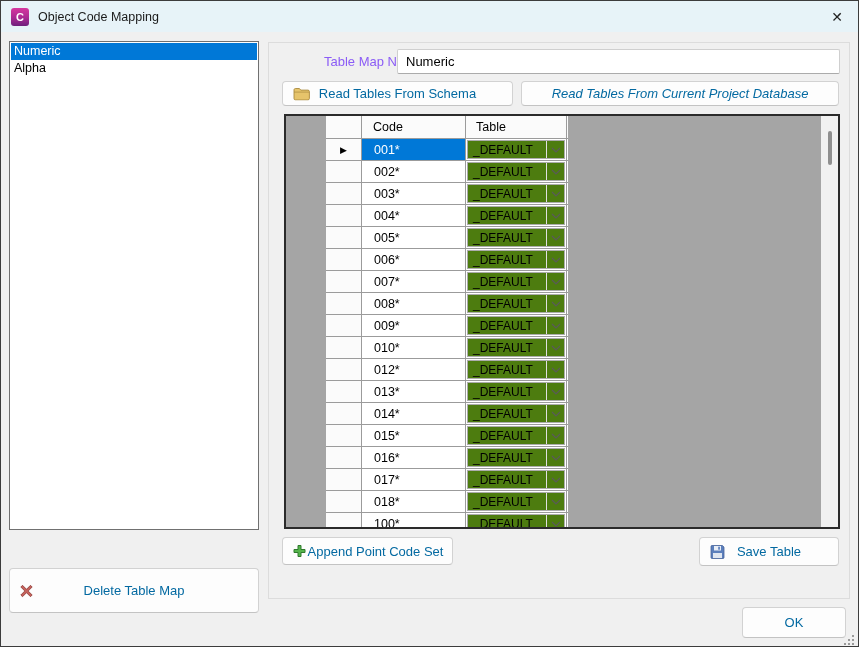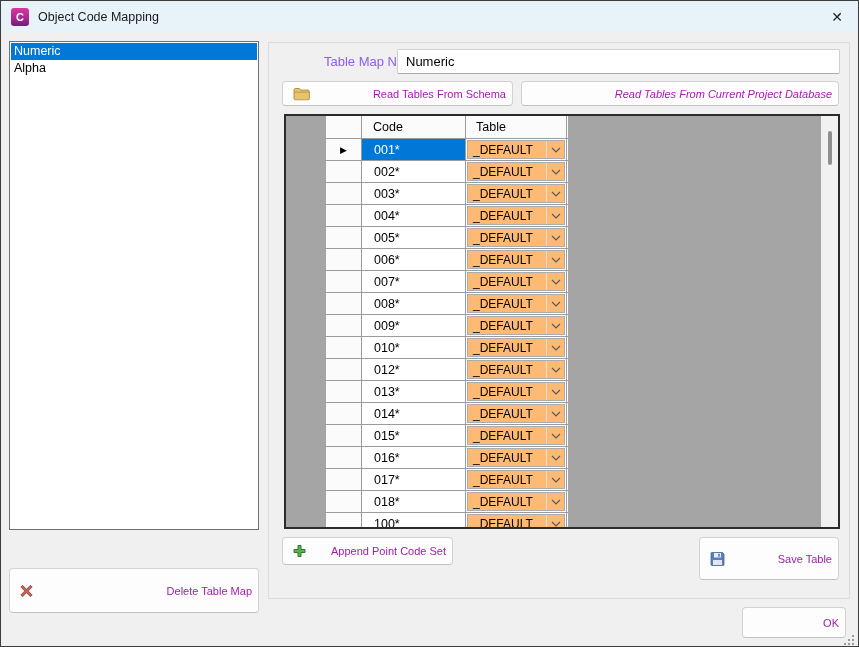--- a/index.html
+++ b/index.html
@@ -11,21 +11,21 @@
   .app-icon{width:18px;height:18px;border-radius:3px;background:linear-gradient(180deg,#D6379F 0%,#A92A92 55%,#6E1F7C 100%);display:flex;flex-direction:column;align-items:center;justify-content:center;color:#fff;font-weight:bold;font-size:11px;line-height:10px;}
   .title-text{margin-left:9px;font-size:12.5px;color:#1a1a1a;}
   .close-btn{position:absolute;right:0;top:0;width:42px;height:31px;display:flex;align-items:center;justify-content:center;font-size:14px;color:#222;cursor:pointer;}
 
   
   .listbox{position:absolute;left:8px;top:40px;width:250px;height:489px;background:#fff;border:1px solid #707070;padding:1px;overflow:hidden;}
   .list-item{height:17px;line-height:17px;font-size:12.5px;padding-left:3px;color:#000;cursor:default;}
   .list-item.selected{background:#0078D7;color:#fff;}
 
   
-  .btn{position:absolute;background:#FDFDFD;border:1px solid #D2D2D2;border-bottom-color:#C3C3C3;border-radius:4px;font-size:11px;color:#a21caf;display:flex;align-items:center;justify-content:flex-end;cursor:pointer;font-family:"Liberation Sans",sans-serif;}
+  .btn{position:absolute;background:#FDFDFD;border:1px solid #D2D2D2;border-bottom-color:#C3C3C3;border-radius:4px;font-size:13px;color:#0369a1;display:flex;align-items:center;justify-content:center;cursor:pointer;font-family:"Liberation Sans",sans-serif;}
   .btn .btn-icon{position:absolute;left:10px;top:50%;transform:translateY(-50%);display:flex;}
   .btn.italic{font-style:italic;}
 
   
   .groupbox{position:absolute;left:267px;top:41px;width:582px;height:557px;border:1px solid #DCDCDC;}
 
   .field-label{position:absolute;left:283px;top:53px;font-size:13px;color:#8b5cf6;margin-left:40px;}
   .name-input{position:absolute;left:396px;top:48px;width:443px;height:25px;background:#fff;border:1px solid #CFCFCF;border-bottom-color:#ABABAB;border-radius:2px;padding:0 0 0 8px;font-size:13px;color:#000;font-family:"Liberation Sans",sans-serif;outline:none;}
 
   
@@ -34,33 +34,33 @@
   .grid-header{display:flex;height:23px;background:#FBFBFB;border-bottom:1px solid #9B9B9B;}
   .gh-cell{font-size:12.5px;color:#000;display:flex;align-items:center;background:#FBFBFB;}
   .gh-corner{width:36px;border-right:1px solid #9B9B9B;}
   .gh-code{width:104px;padding-left:11px;border-right:1px solid #9B9B9B;}
   .gh-table{width:101px;padding-left:10px;border-right:1px solid #9B9B9B;}
   .grid-row{display:flex;height:22px;border-bottom:1px solid #9B9B9B;background:#fff;}
   .row-selector{width:36px;background:#FBFBFB;border-right:1px solid #9B9B9B;display:flex;align-items:center;justify-content:center;font-size:9px;color:#000;}
   .cell-code{width:104px;border-right:1px solid #9B9B9B;font-size:12.5px;display:flex;align-items:center;padding-left:12px;color:#000;background:#fff;}
   .grid-row.selected .cell-code{background:#0078D7;color:#fff;}
   .cell-table{width:101px;border-right:1px solid #9B9B9B;background:#fff;padding:1px;}
-  .combo{height:100%;border:1px solid #ACACAC;background:#fdba74;display:flex;align-items:stretch;}
+  .combo{height:100%;border:1px solid #ACACAC;background:#4d7c0f;display:flex;align-items:stretch;}
   .combo-text{flex:1;font-size:12px;display:flex;align-items:center;padding-left:5px;color:#000;overflow:hidden;white-space:nowrap;}
   .combo-arrow{width:18px;display:flex;align-items:center;justify-content:center;border-left:1px solid #E0E0E0;}
   .grid-scrollbar{position:absolute;right:0;top:0;bottom:0;width:17px;background:#F1F1F1;}
   .grid-scroll-thumb{position:absolute;left:7px;top:15px;width:4px;height:34px;background:#8F8F8F;border-radius:2px;}
 
   
   .btn-add{left:8px;top:537px;width:250px;height:27px;}
   .btn-del{left:8px;top:567px;width:250px;height:45px;}
   .btn-schema{left:281px;top:80px;width:231px;height:25px;}
   .btn-projdb{left:520px;top:80px;width:318px;height:25px;}
   .btn-append{left:281px;top:536px;width:171px;height:28px;padding-left:22px;}
-  .btn-save{left:698px;top:536px;width:140px;height:43px;}
+  .btn-save{left:698px;top:536px;width:140px;height:29px;}
   .btn-ok{left:741px;top:606px;width:104px;height:31px;}
 
   .resize-grip{position:absolute;right:3px;bottom:3px;width:11px;height:11px;}
 </style>
 </head>
 <body>
 
 <div class="window">
 
   <div class="titlebar">

